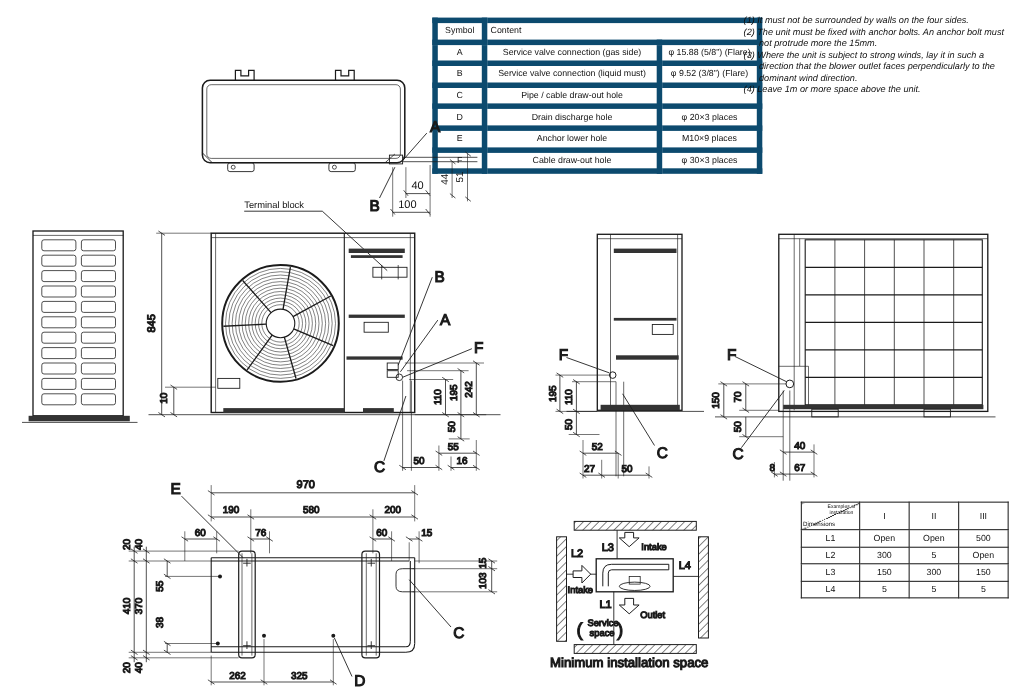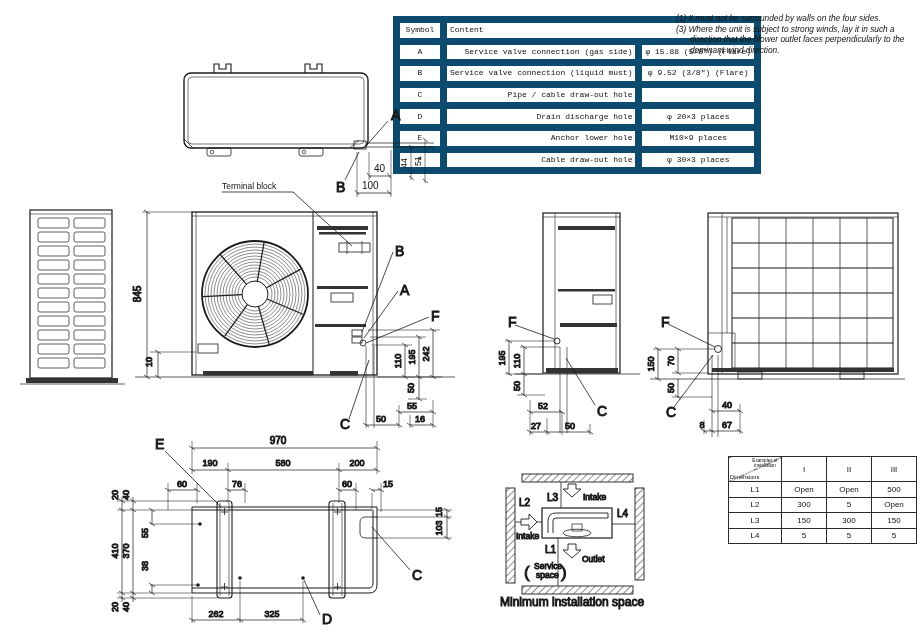--- a/index.html
+++ b/index.html
@@ -10,24 +10,24 @@
   svg text { font-family:"Liberation Sans", sans-serif; fill:#111; }
   text.d  { font-size:10px; }
   text.ds { font-size:9px; }
   text.lbl{ font-size:14px; }
   text.ann{ font-size:8.5px; }
   text.cap{ font-size:12px; }
   text.sm { font-size:8.5px; }
   
   #symbolTable { position:absolute; left:393px; top:16px; border-collapse:collapse;
     font-size:8px; line-height:1; table-layout:fixed; border:1.5px solid #222; }
-  #symbolTable td, #symbolTable th { border:7px solid #0c4a6e; height:14.6px; padding:0 3px;
-    font-weight:normal; white-space:nowrap; overflow:hidden;font-family:Liberation Mono, monospace; }
+  #symbolTable td, #symbolTable th { border:5px solid #0c4a6e; height:14.6px; padding:0 3px;
+    font-weight:normal; white-space:nowrap; overflow:hidden; }
   #symbolTable .c0 { width:34px; text-align:center; }
-  #symbolTable .c1 { width:148px; text-align:right; }
+  #symbolTable .c1 { width:148px; text-align:center; }
   #symbolTable .c2 { width:80px; text-align:center; }
   
   #notes { position:absolute; left:666px; top:13px; width:254px; font-size:8.3px; line-height:1.27; }
   #notes .t { margin-bottom:1px; }
   #notes .i { padding-left:24px; text-indent:-14px;font-style:italic; }
   
   #lTable { position:absolute; left:728px; top:456px; border-collapse:collapse;
     font-size:8px; table-layout:fixed; border:1.5px solid #222; }
   #lTable td, #lTable th { border:1px solid #2a2a2a; height:14.5px; padding:0; text-align:center; font-weight:normal; }
   #lTable .hd { height:24px; }
@@ -77,21 +77,23 @@
     <tr>
       <td class="c0">F</td>
       <td class="c1">Cable draw-out hole</td>
       <td class="c2">φ 30×3 places</td>
     </tr>
   </tbody>
     </table>
 
   <div id="notes">
     <div class="i">(1) It must not be surrounded by walls on the four sides.</div>
+    <div class="i">(2) The unit must be fixed with anchor bolts. An anchor bolt must not protrude more the 15mm.</div>
     <div class="i">(3) Where the unit is subject to strong winds, lay it in such a direction that the blower outlet faces perpendicularly to the dominant wind direction.</div>
+    <div class="i">(4) Leave 1m or more space above the unit.</div>
   </div>
 
   <table id="lTable">
     <tbody>
         <tr>
       <td class="rc hd diag">
         <span class="tr">Examples of installation</span>
         <span class="bl">Dimensions</span>
       </td>
       <td class="vc hd">I</td>

